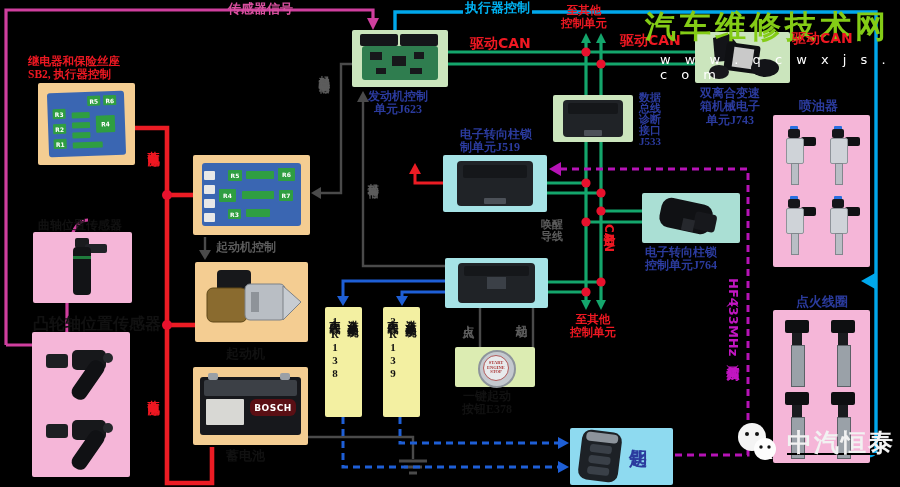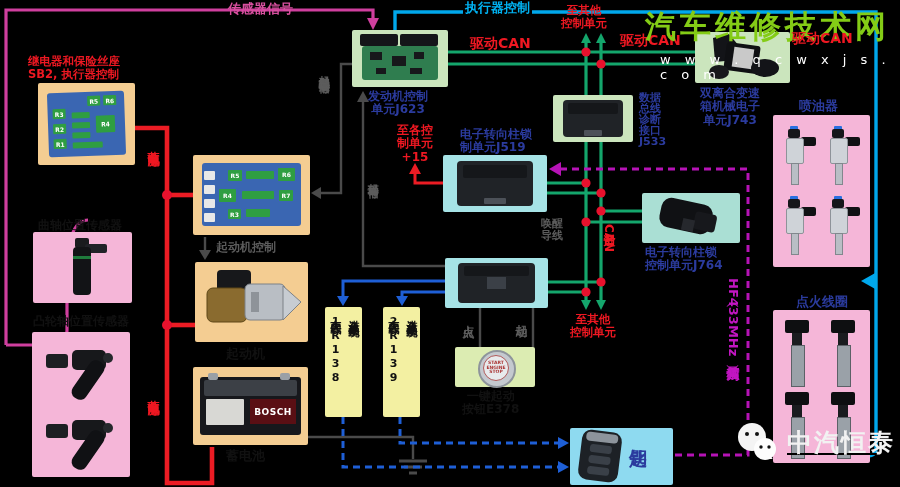--- a/index.html
+++ b/index.html
@@ -1,21 +1,21 @@
 <!DOCTYPE html>
 <html><head>
 <meta charset="utf-8">
 <style>
   html,body{margin:0;padding:0;background:#000;}
   #canvas{position:relative;width:900px;height:487px;background:#000;overflow:hidden;
           font-family:"DejaVu Sans","Liberation Sans",sans-serif;}
   .abs{position:absolute;}
   .card{position:absolute;border-radius:2px;z-index:2;}
   .lbl{position:absolute;font-weight:bold;z-index:4;line-height:1.12;}
-  .pre{white-space:pre-line;}
+  .pre{white-space:pre-line;font-family:Liberation Serif, serif;}
   .vert{writing-mode:vertical-rl;text-orientation:upright;letter-spacing:1px;}
   .vmix{writing-mode:vertical-rl;text-orientation:mixed;}
   .red{color:#ee1822;}
   .blue{color:#2b3b9e;}
   .gray{color:#5c5c5c;}
   .black{color:#111;}
   .pink{color:#d8509f;}
   .cyant{color:#00b2f2;}
   .bluebright{color:#1a5fd8;}
   .hf{color:#c216c2;}
@@ -205,38 +205,38 @@
     </svg>
   </div>
   <div class="lbl black" style="left:226px;top:347px;font-size:13px;">起动机</div>
 
   <div class="card tan" style="left:193px;top:367px;width:115px;height:78px;">
     <div class="abs" style="left:7px;top:10px;width:101px;height:58px;background:#17181c;border-radius:3px;">
       <div class="abs" style="left:4px;top:3px;width:93px;height:16px;background:#3c4046;border-radius:2px;"></div>
       <div class="abs" style="left:8px;top:-4px;width:10px;height:7px;background:#9aa0a6;border-radius:2px;"></div>
       <div class="abs" style="left:80px;top:-4px;width:10px;height:7px;background:#9aa0a6;border-radius:2px;"></div>
       <div class="abs" style="left:6px;top:22px;width:38px;height:26px;background:#d8d8d4;border-radius:1px;"></div>
-      <div class="abs" style="left:50px;top:22px;width:46px;height:25px;background:#5a0f14;display:flex;align-items:center;justify-content:center;">
+      <div class="abs" style="left:50px;top:22px;width:46px;height:17px;background:#5a0f14;display:flex;align-items:center;justify-content:center;border-radius:6px;">
         <span style="color:#fff;font-size:9px;font-weight:bold;letter-spacing:0.5px;">BOSCH</span>
       </div>
     </div>
   </div>
   <div class="lbl black" style="left:226px;top:449px;font-size:13px;">蓄电池</div>
 
   <div class="lbl black" style="left:38px;top:219px;font-size:12px;">曲轴位置传感器</div>
   <div class="card pinkbox" style="left:33px;top:232px;width:99px;height:71px;">
     <svg width="99" height="71" viewBox="0 0 99 71">
       <rect x="42" y="6" width="14" height="10" rx="2" fill="#1a1b1e"></rect>
       <rect x="52" y="12" width="22" height="9" rx="2" fill="#202227"></rect>
       <rect x="40" y="15" width="18" height="48" rx="4" fill="#121316"></rect>
       <rect x="40" y="24" width="18" height="3" fill="#1f7a3c"></rect>
     </svg>
   </div>
 
-  <div class="lbl black" style="left:33px;top:315px;font-size:12px;text-align:center;">凸轮轴位置传感器</div>
+  <div class="lbl black" style="left:33px;top:315px;font-size:16px;text-align:center;">凸轮轴位置传感器</div>
   <div class="card pinkbox" style="left:32px;top:332px;width:98px;height:145px;">
     <svg width="98" height="145" viewBox="0 0 98 145">
       <g transform="translate(14,18)">
         <rect x="26" y="0" width="34" height="20" rx="5" fill="#17181b"></rect>
         <rect x="0" y="4" width="22" height="14" rx="3" fill="#1d1f23"></rect>
         <rect x="34" y="8" width="16" height="44" rx="7" transform="rotate(35 42 30)" fill="#101114"></rect>
         <circle cx="62" cy="8" r="5" fill="#26282c"></circle>
       </g>
       <g transform="translate(14,88)">
         <rect x="26" y="0" width="34" height="20" rx="5" fill="#17181b"></rect>
@@ -401,23 +401,20 @@
 
   <div class="lbl pink" style="left:228px;top:2px;font-size:13px;">传感器信号</div>
   <div class="lbl cyant" style="left:463px;top:1px;font-size:13px;background:#000;padding:0 2px;">执行器控制</div>
   <div class="lbl red" style="left:470px;top:36px;font-size:14px;">驱动CAN</div>
   <div class="lbl red" style="left:620px;top:33px;font-size:14px;">驱动CAN</div>
   <div class="lbl red" style="left:792px;top:31px;font-size:14px;z-index:7;">驱动CAN</div>
   <div class="lbl red pre" style="left:561px;top:4px;font-size:11.5px;text-align:center;">至其他
 控制单元</div>
   <div class="lbl red pre" style="left:561px;top:313px;font-size:11.5px;text-align:center;width:64px;">至其他
 控制单元</div>
-  <div class="lbl red pre" style="left:392px;top:124px;font-size:12px;text-align:center;width:46px;">至各控
-制单元
-+15</div>
   <div class="lbl vmix red" style="left:602px;top:224px;font-size:12px;">舒适CAN</div>
   <div class="lbl gray pre" style="left:541px;top:218px;font-size:11px;">唤醒
 导线</div>
   <div class="lbl vert gray" style="left:317px;top:66px;font-size:11px;">起动继电器控制信号</div>
   <div class="lbl vert gray" style="left:366px;top:174px;font-size:11px;">起动许可信号</div>
   <div class="lbl gray" style="left:216px;top:241px;font-size:12px;">起动机控制</div>
   <div class="lbl vert gray" style="left:461px;top:315px;font-size:12px;">点火</div>
   <div class="lbl vert gray" style="left:514px;top:315px;font-size:12px;">起动</div>
   <div class="lbl vert red" style="left:146px;top:141px;font-size:12px;">蓄电池电源</div>
   <div class="lbl vert red" style="left:146px;top:390px;font-size:12px;">蓄电池电源</div>

